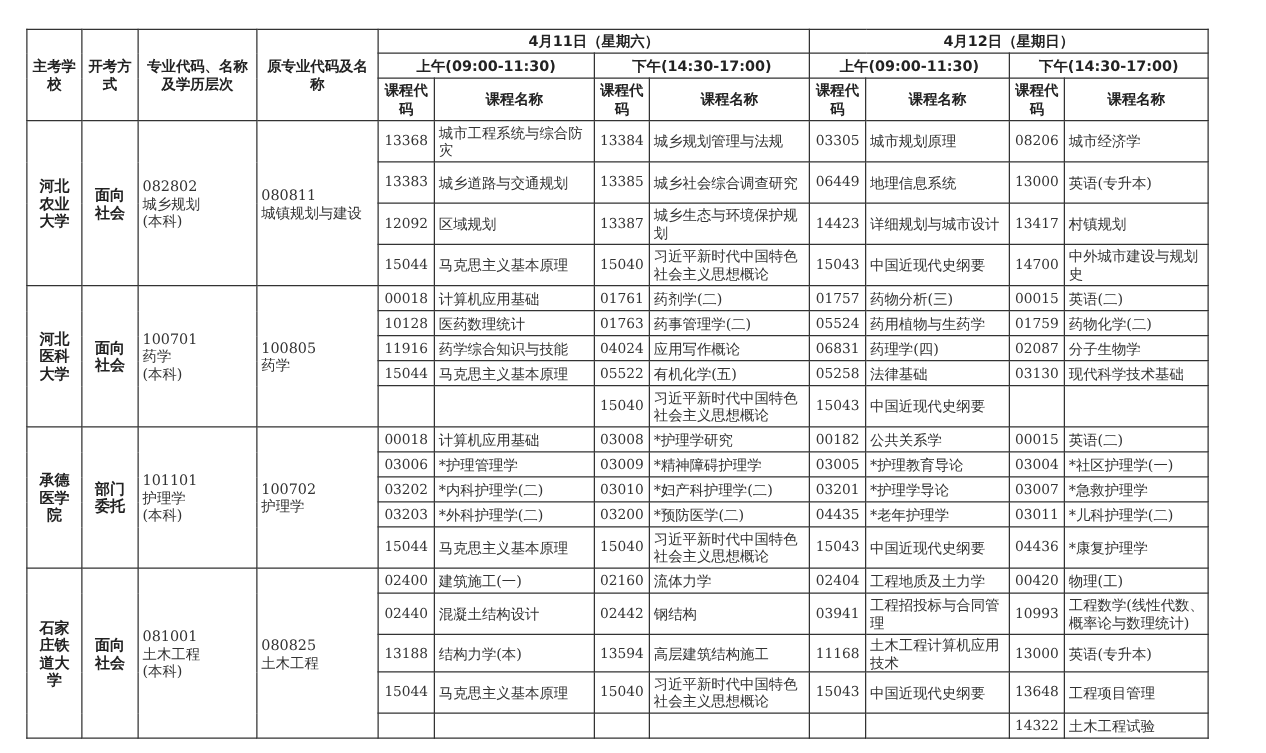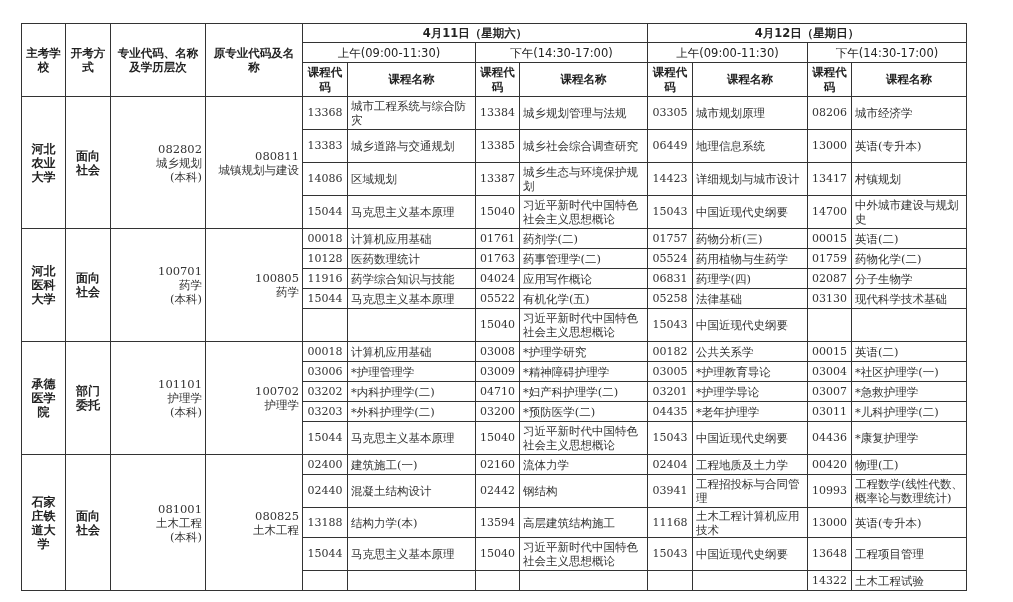--- a/index.html
+++ b/index.html
@@ -5,23 +5,23 @@
   html, body { margin:0; padding:0; background:#ffffff; }
   body { width:1013px; height:602px; position:relative; overflow:hidden;
          font-family: "DejaVu Serif", "Liberation Serif", serif; color:#222; }
   table.sched { position:absolute; left:21px; top:23px; border-collapse:collapse;
                 table-layout:fixed; width:945px; font-size:11.5px; }
   table.sched td, table.sched th { border:1px solid #333; padding:0 3px; line-height:14px; }
   th { font-family:"DejaVu Sans","Liberation Sans",sans-serif; font-weight:bold; font-size:11.5px; }
   td.code { text-align:center; color:#333; font-size:11px; }
   td.name { text-align:left; padding-left:6px; color:#333; }
   td.school, td.mode { font-family:"DejaVu Sans","Liberation Sans",sans-serif; font-weight:bold; text-align:center; font-size:12px; line-height:16px; }
-  td.major { text-align:right; color:#333; line-height:16px; }
+  td.major { text-align:left; color:#333; line-height:16px; }
   tr.hdr1 th { height:18px; }
-  tr.hdr2 th { height:19px; font-weight:normal;margin-top:45px; }
+  tr.hdr2 th { height:19px; font-weight:bold;margin-top:45px; }
   tr.hdr3 th { height:33px; line-height:15px; }
   tr.r1 td { height:19px; }
   tr.r2 td { height:32px; }
   tr.r3 td { height:29px; }
 </style>
 </head>
 <body>
 
 <table class="sched">
   <colgroup>
@@ -90,21 +90,21 @@
         <td class="code">13383</td>
         <td class="name">城乡道路与交通规划</td>
         <td class="code">13385</td>
         <td class="name">城乡社会综合调查研究</td>
         <td class="code">06449</td>
         <td class="name">地理信息系统</td>
         <td class="code">13000</td>
         <td class="name">英语(专升本)</td>
       </tr>
       <tr class="r2">
-        <td class="code">14086</td>
+        <td class="code">12092</td>
         <td class="name">区域规划</td>
         <td class="code">13387</td>
         <td class="name">城乡生态与环境保护规划</td>
         <td class="code">14423</td>
         <td class="name">详细规划与城市设计</td>
         <td class="code">13417</td>
         <td class="name">村镇规划</td>
       </tr>
       <tr class="r2">
         <td class="code">15044</td>
@@ -204,21 +204,21 @@
         <td class="code">03009</td>
         <td class="name">*精神障碍护理学</td>
         <td class="code">03005</td>
         <td class="name">*护理教育导论</td>
         <td class="code">03004</td>
         <td class="name">*社区护理学(一)</td>
       </tr>
       <tr class="r1">
         <td class="code">03202</td>
         <td class="name">*内科护理学(二)</td>
-        <td class="code">04710</td>
+        <td class="code">03010</td>
         <td class="name">*妇产科护理学(二)</td>
         <td class="code">03201</td>
         <td class="name">*护理学导论</td>
         <td class="code">03007</td>
         <td class="name">*急救护理学</td>
       </tr>
       <tr class="r1">
         <td class="code">03203</td>
         <td class="name">*外科护理学(二)</td>
         <td class="code">03200</td>

